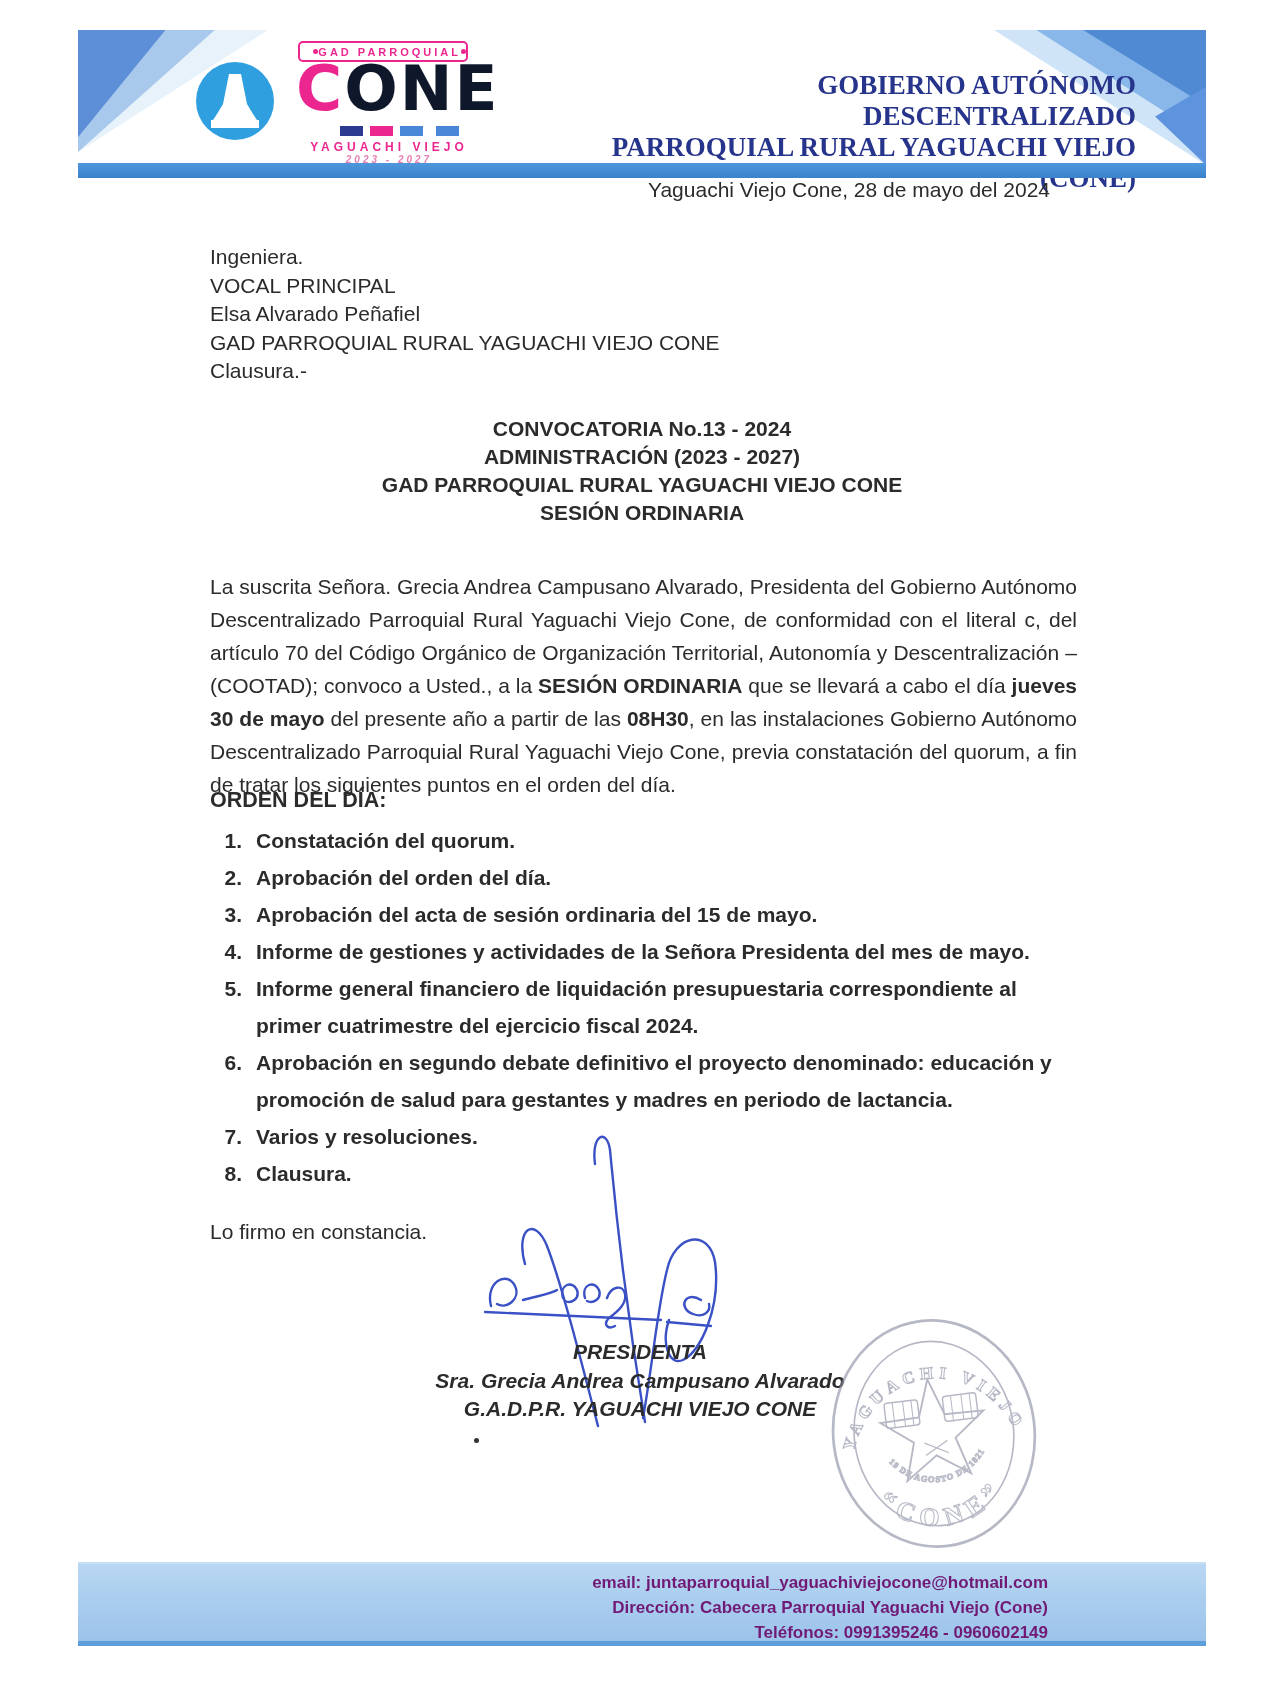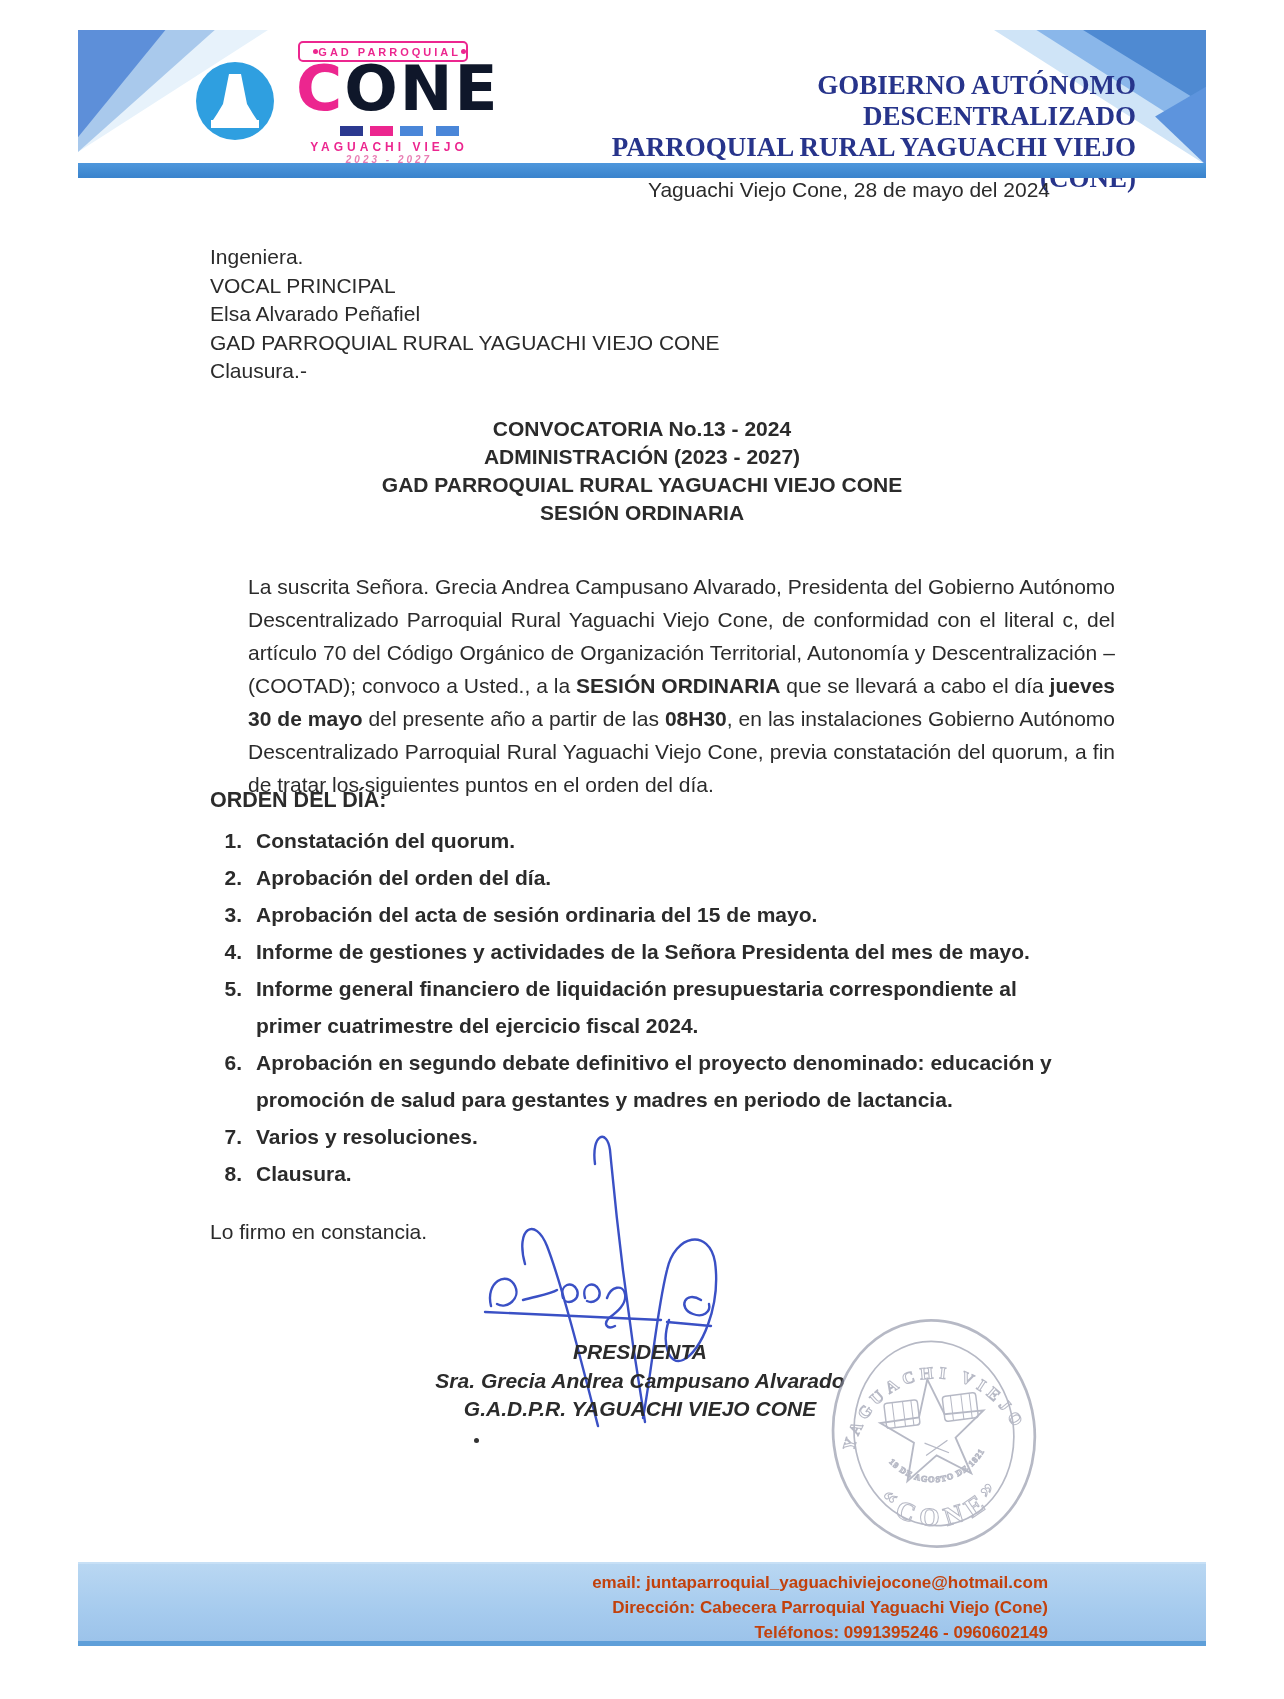--- a/index.html
+++ b/index.html
@@ -45,21 +45,21 @@
     font-size:27px; line-height:31px; }
   .blue-bar { left:78px; top:163px; width:1128px; height:15px;
     background:linear-gradient(180deg,#4e97dc,#3a83cc); }
 
   
   .date-line { left:560px; top:178px; width:490px; text-align:right; font-size:21px; }
   .recipient { left:210px; top:243px; font-size:21px; line-height:28.5px; }
   .title-block { left:242px; top:415px; width:800px; text-align:center;
     font-weight:bold; font-size:21px; line-height:28px; }
   .body-par { left:210px; top:570px; width:867px; text-align:justify;
-    font-size:21px; line-height:33px;margin-left:38px; }
+    font-size:21px; line-height:33px; }
   .body-par .b { font-weight:bold; }
   .agenda-head { left:210px; top:788px; font-weight:bold; font-size:21.5px; }
   .agenda { left:210px; top:822px; width:866px; }
   .agenda li { list-style:none; display:flex; font-weight:bold; font-size:21px;
     line-height:37px; }
   .agenda .num { width:32px; text-align:right; margin-right:14px; flex:0 0 auto; }
   .agenda .txt { width:800px; }
   .closing { left:210px; top:1220px; font-size:21px; }
 
   .sig-block { left:400px; top:1338px; width:480px; text-align:center;
@@ -72,21 +72,21 @@
   .stamp-svg { left:828px; top:1316px; width:212px; height:236px; opacity:.62;
     transform:rotate(-7deg); }
   .stamp-svg * { stroke:#8b8fa3; fill:none; }
   .stamp-svg text { fill:#83879c; stroke:none; font-family:"Liberation Serif", serif; font-weight:bold; }
 
   
   .footer-bar { left:78px; top:1562px; width:1128px; height:84px;
     background:linear-gradient(180deg,#b9d7f2 0%,#a6cbee 60%,#9cc3ea 100%);
     border-top:2px solid #c7e0f6; border-bottom:5px solid #5e9fd9; }
   .footer-text { left:206px; top:1570px; width:842px; text-align:right;
-    color:#c2410c; font-weight:bold; font-size:17px; line-height:25px; }
+    color:#701a75; font-weight:bold; font-size:17px; line-height:25px; }
 </style>
 </head>
 <body>
 
 <div class="abs header">
   <div class="corner corner-left">
     <div class="cl-a"></div>
       <div class="cl-b"></div>
       <div class="cl-c"></div>
   </div>

